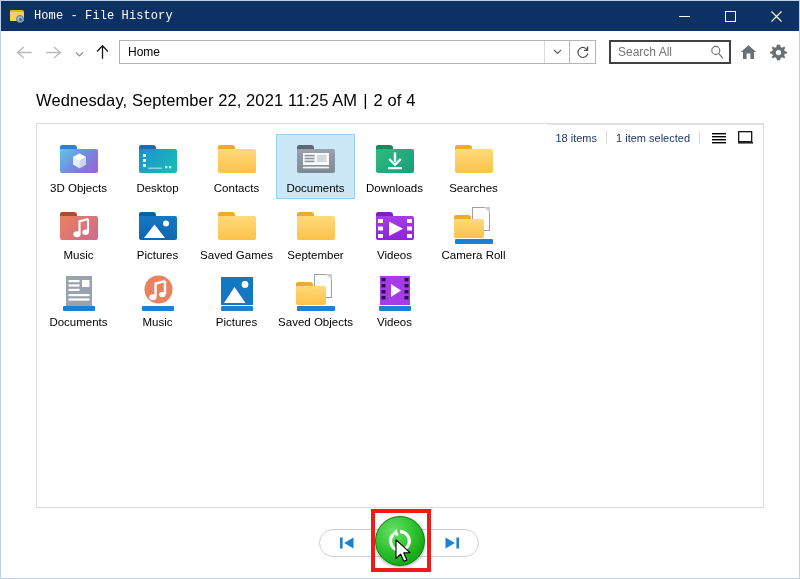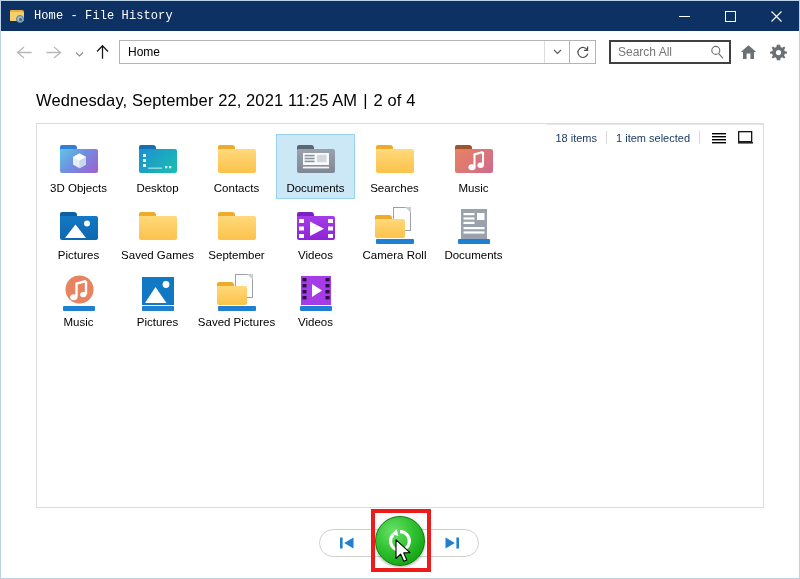--- a/index.html
+++ b/index.html
@@ -290,20 +290,32 @@
                 <rect x="1.6" y="1.8" width="10" height="1.6" fill="#8b949e"></rect>
                 <rect x="1.6" y="4.7" width="10" height="1.6" fill="#8b949e"></rect>
                 <rect x="1.6" y="7.6" width="10" height="1.6" fill="#8b949e"></rect>
                 <rect x="14" y="1.8" width="9.5" height="7.4" fill="#d2d8de"></rect>
                 <rect x="0" y="13.6" width="26" height="1.8" fill="#ffffff" opacity=".9"></rect>
               </svg>
             </div>
             <div class="label">Documents</div>
           </div>
           <div class="item">
+            <div class="ico dl">
+              <div class="f-tab"></div>
+              <div class="f-body"></div>
+              <svg style="position:absolute;left:13px;top:13px;" width="18" height="20" viewBox="0 0 18 20">
+                <path d="M9 0.5 L9 10" stroke="#ffffff" stroke-width="2.4"></path>
+                <path d="M3.2 7 L9 12.8 L14.8 7" stroke="#ffffff" stroke-width="2.4" fill="none"></path>
+                <rect x="2" y="15" width="14" height="2.2" fill="#ffffff"></rect>
+              </svg>
+            </div>
+            <div class="label">Downloads</div>
+          </div>
+          <div class="item">
             <div class="ico yellow">
               <div class="f-tab"></div>
               <div class="f-body"></div>
             </div>
             <div class="label">Searches</div>
           </div>
           <div class="item">
             <div class="ico musf">
               <div class="f-tab"></div>
               <div class="f-body"></div>
@@ -406,21 +418,21 @@
             </div>
             <div class="label">Pictures</div>
           </div>
           <div class="item">
             <div class="ico libs">
               <div class="sheet"></div>
               <div class="f-tab" style="background:#eeab2b;left:2px;top:9px;"></div>
               <div class="f-body" style="background:linear-gradient(180deg,#ffd97a 0%,#fcc24a 100%);left:2px;top:13px;height:19px;width:30px;"></div>
               <div class="lib-base"></div>
             </div>
-            <div class="label">Saved Pictures</div>
+            <div class="label">Saved Objects</div>
           </div>
           <div class="item">
             <div class="ico libv">
               <svg style="position:absolute;left:7px;top:3px;" width="30" height="29" viewBox="0 0 30 29">
                 <rect x="0" y="0" width="30" height="29" fill="#a63ce8"></rect>
                 <rect x="1.5" y="2" width="4" height="3.4" fill="#2b0b45"></rect>
                 <rect x="1.5" y="8" width="4" height="3.4" fill="#2b0b45"></rect>
                 <rect x="1.5" y="14" width="4" height="3.4" fill="#2b0b45"></rect>
                 <rect x="1.5" y="20" width="4" height="3.4" fill="#2b0b45"></rect>
                 <rect x="24.5" y="2" width="4" height="3.4" fill="#2b0b45"></rect>

